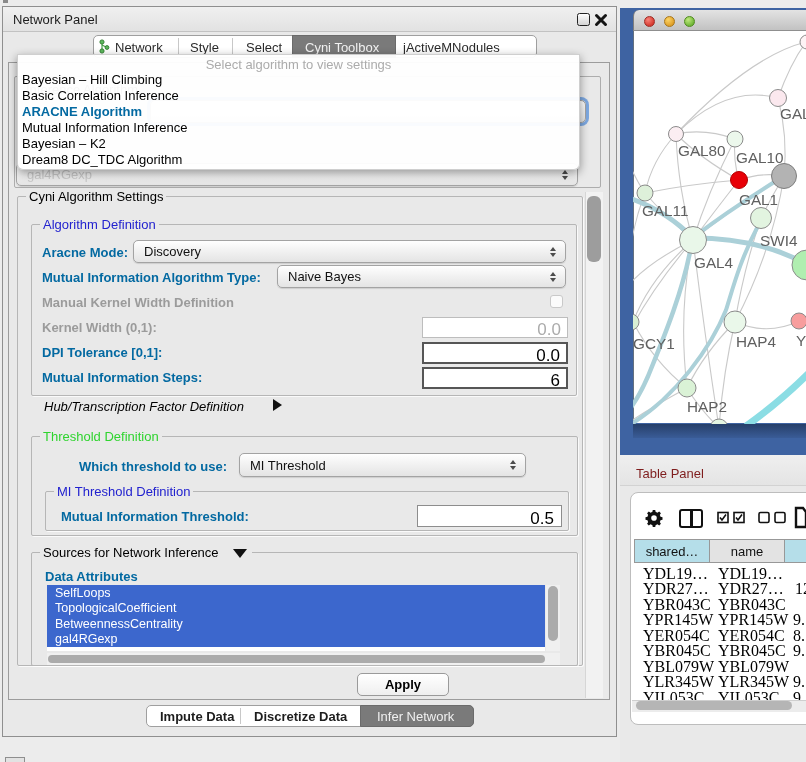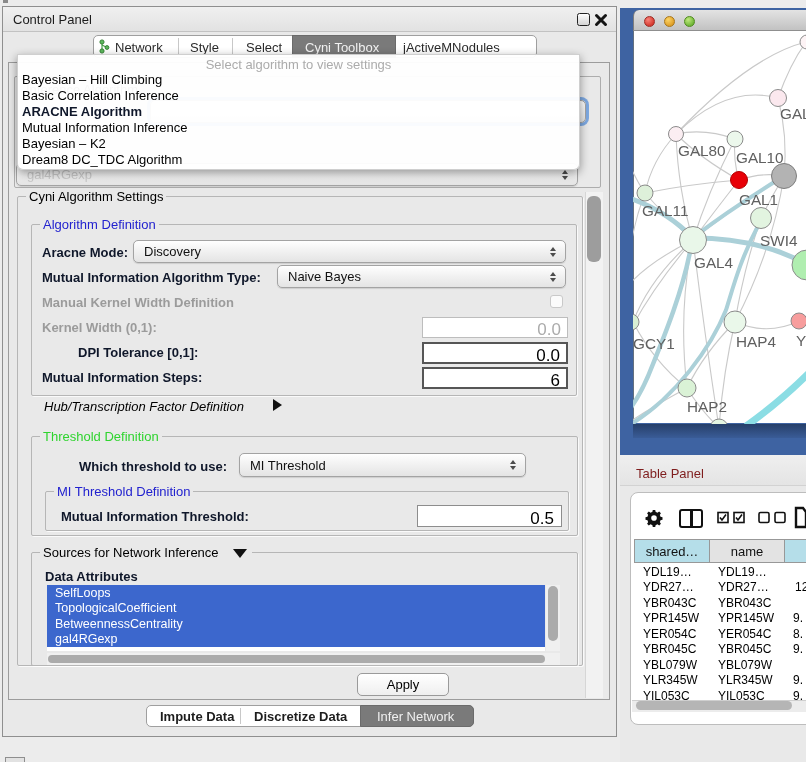--- a/index.html
+++ b/index.html
@@ -1,21 +1,21 @@
 <!DOCTYPE html>
 <html><head>
 <meta charset="utf-8">
 <style>
   * { margin:0; padding:0; box-sizing:border-box; }
   html,body { width:806px; height:762px; overflow:hidden; background:#ececec;
     font-family:"Liberation Sans", sans-serif; }
   #stage { position:relative; width:806px; height:762px; }
   .abs { position:absolute; }
   .lbl { position:absolute; font-size:13px; color:#000; white-space:nowrap; }
-  .lblb { position:absolute; font-size:13px; font-weight:bold; color:#0f172a; white-space:nowrap; }
+  .lblb { position:absolute; font-size:13px; font-weight:bold; color:#0369a1; white-space:nowrap; }
   .dis { color:#9b9b9b !important; }
   .group { position:absolute; border:1px solid #b6b6b6; border-radius:2px;
     box-shadow: inset 0 0 0 0 #fff, 1px 1px 0 rgba(255,255,255,.75); }
   .gtitle { position:absolute; font-size:13px; background:#e9e9e9; padding:0 3px; white-space:nowrap; }
   .combo { position:absolute; border:1px solid #a3a3a3; border-radius:5px;
     background:linear-gradient(#ffffff,#f2f2f2 45%,#e4e4e4); box-shadow:0 1px 1px rgba(0,0,0,.12); }
   .combo .ctext { position:absolute; left:10px; top:3px; font-size:13px; color:#111; }
   .spin { position:absolute; right:8px; top:50%; margin-top:-6px; width:8px; height:12px; }
   .spin:before { content:""; position:absolute; left:1px; top:1px; border-left:3.2px solid transparent;
     border-right:3.2px solid transparent; border-bottom:4.2px solid #4c4c4c; }
@@ -24,21 +24,21 @@
   .field { position:absolute; background:#fff; font-size:17px; text-align:right; }
   .vline { width:1px; background:#c8c8c8; }
 </style>
 </head>
 <body>
 <div id="stage">
 
 <div class="abs" style="left:2px; top:6px; width:615px; height:731px; background:#e9e9e9; border:1px solid #8f8f8f;"></div>
 
 <div class="abs" style="left:3px; top:7px; width:613px; height:25px; background:linear-gradient(#f0f0f0,#e2e2e2); border-bottom:1px solid #c2c2c2;"></div>
-<div class="lbl" style="left:13px; top:12px; color:#1c1c1c;">Control Panel</div>
+<div class="lbl" style="left:13px; top:12px; color:#1c1c1c;">Network Panel</div>
 
 <div class="abs" style="left:577px; top:13px; width:13px; height:13px; border:1.8px solid #222; border-radius:2.5px; background:linear-gradient(#fdfdfd,#d4d4d4);"></div>
 <svg class="abs" style="left:594px; top:13px;" width="14" height="14" viewBox="0 0 14 14">
   <path d="M2.5 2.5 L11.5 11.5 M11.5 2.5 L2.5 11.5" stroke="#141414" stroke-width="3" stroke-linecap="round"></path>
 </svg>
 
 <div class="abs" style="left:93px; top:35px; width:444px; height:23px; background:#fff; border:1px solid #9f9f9f; border-radius:5px;"></div>
 <div class="abs vline" style="left:178px; top:38px; height:17px;"></div>
 <div class="abs vline" style="left:232px; top:38px; height:17px;"></div>
 <svg class="abs" style="left:98px; top:39px;" width="13" height="15" viewBox="0 0 13 15">
@@ -80,21 +80,21 @@
 </div>
 <div class="lblb" style="left:42px; top:270px;">Mutual Information Algorithm Type:</div>
 <div class="combo" style="left:277px; top:265px; width:289px; height:23px;">
   <div class="ctext">Naive Bayes</div>
       <div class="spin"></div>
 </div>
 <div class="lblb dis" style="left:42px; top:295px;">Manual Kernel Width Definition</div>
 <div class="abs" style="left:550px; top:295px; width:13px; height:13px; border:1px solid #c9c9c9; border-radius:3px; background:#fbfbfb;"></div>
 <div class="lblb dis" style="left:42px; top:320px;">Kernel Width (0,1):</div>
 <div class="field" style="left:422px; top:317px; width:146px; height:21px; border:1px solid #bdbdbd; color:#ababab; padding:2px 6px 0 0;">0.0</div>
-<div class="lblb" style="left:42px; top:345px;margin-left:36px;">DPI Tolerance [0,1]:</div>
+<div class="lblb" style="left:42px; top:345px;">DPI Tolerance [0,1]:</div>
 <div class="field" style="left:422px; top:342px; width:146px; height:22px; border:2px solid #565656; color:#000; padding:2px 6px 0 0;">0.0</div>
 <div class="lblb" style="left:42px; top:370px;">Mutual Information Steps:</div>
 <div class="field" style="left:422px; top:367px; width:146px; height:22px; border:2px solid #565656; color:#000; padding:2px 6px 0 0;">6</div>
 
 <div class="lbl" style="left:44px; top:399px;font-style:italic;">Hub/Transcription Factor Definition</div>
 <div class="abs" style="left:273px; top:399px; width:0; height:0; border-top:6px solid transparent; border-bottom:6px solid transparent; border-left:9px solid #111;"></div>
 
 <div class="group" style="left:31px; top:436px; width:547px; height:100px;"></div>
 <div class="gtitle" style="left:40px; top:429px; color:#2fd42f;">Threshold Definition</div>
 <div class="lblb" style="left:79px; top:459px;">Which threshold to use:</div>
@@ -119,21 +119,21 @@
   <div style="position:absolute; left:8px; top:1px; font-size:12.5px; color:#fff;">SelfLoops</div>
   <div style="position:absolute; left:8px; top:16px; font-size:12.5px; color:#fff;">TopologicalCoefficient</div>
   <div style="position:absolute; left:8px; top:32px; font-size:12.5px; color:#fff;">BetweennessCentrality</div>
   <div style="position:absolute; left:8px; top:47px; font-size:12.5px; color:#fff;">gal4RGexp</div>
 </div>
 <div class="abs" style="left:546px; top:585px; width:14px; height:66px; background:#f0f0f0;"></div>
 <div class="abs" style="left:548px; top:586px; width:10px; height:55px; background:#ababab; border-radius:5px;"></div>
 <div class="abs" style="left:47px; top:653px; width:513px; height:12px; background:#f0f0f0;"></div>
 <div class="abs" style="left:48px; top:655px; width:497px; height:8px; background:#ababab; border-radius:4px;"></div>
 
-<div class="abs" style="left:357px; top:673px; width:92px; height:23px; background:linear-gradient(#ffffff,#efefef); border:1px solid #9a9a9a; border-radius:5px; text-align:center; font-size:13px; padding-top:3px;">Apply</div>
+<div class="abs" style="left:357px; top:673px; width:92px; height:23px; background:linear-gradient(#ffffff,#efefef); border:1px solid #9a9a9a; border-radius:5px; text-align:center; font-size:13px; padding-top:3px;font-weight:bold;">Apply</div>
 
 <div class="abs" style="left:146px; top:705px; width:328px; height:22px; background:#fff; border:1px solid #9f9f9f; border-radius:5px;"></div>
 <div class="abs vline" style="left:240px; top:708px; height:16px;"></div>
 <div class="lblb" style="left:160px; top:709px; font-weight:bold; color:#1d1d1d;">Impute Data</div>
 <div class="lblb" style="left:254px; top:709px; font-weight:bold; color:#1d1d1d;">Discretize Data</div>
 <div class="abs" style="left:360px; top:705px; width:114px; height:22px; background:#7a7a7a; border:1px solid #6b6b6b; border-radius:0 5px 5px 0;"></div>
 <div class="lbl" style="left:377px; top:709px; color:#f0f0f0;">Infer Network</div>
 
 <div class="abs" style="left:17px; top:54px; width:563px; height:116px; background:rgba(255,255,255,0.955); border-radius:0 0 6px 6px; box-shadow:0 3px 10px rgba(0,0,0,0.4); border:1px solid rgba(160,160,160,0.5);"></div>
 <div class="abs" style="left:17px; top:57px; width:563px; text-align:center; font-size:13px; color:#ababab;">Select algorithm to view settings</div>
@@ -252,21 +252,21 @@
   <rect x="17" y="1.5" width="10" height="10" rx="1.5" fill="none" stroke="#111" stroke-width="1.6"></rect>
 </svg>
 <svg class="abs" style="left:794px; top:506px;" width="12" height="23" viewBox="0 0 12 23">
   <path d="M2 2 L9 2 L12 6 L12 21 L2 21 z" fill="none" stroke="#111" stroke-width="2.4"></path>
 </svg>
 
 <div class="abs" style="left:634px; top:539px; width:76px; height:24px; background:#b5dee9; border:1px solid #989898; font-size:13px; text-align:center; padding-top:4px; color:#111;">shared…</div>
 <div class="abs" style="left:710px; top:539px; width:75px; height:24px; background:#e3e3e3; border:1px solid #989898; border-left:none; font-size:13px; text-align:center; padding-top:4px; color:#111;">name</div>
 <div class="abs" style="left:785px; top:539px; width:27px; height:24px; background:#b5dee9; border:1px solid #989898; border-left:none;"></div>
 
-<div class="abs" style="left:634px; top:563px; width:172px; height:137px; overflow:hidden; font-size:12px; color:#000;">
+<div class="abs" style="left:634px; top:563px; width:172px; height:137px; overflow:hidden; font-size:16px; color:#000;font-family:Liberation Serif, serif;">
   <div style="position:absolute; left:9px;  top:2px;">YDL19…</div>
       <div style="position:absolute; left:84px; top:2px;">YDL19…</div>
       <div style="position:absolute; left:159px; top:2px;margin-left:44px;">13</div>
   <div style="position:absolute; left:9px;  top:17px;">YDR27…</div>
       <div style="position:absolute; left:84px; top:17px;">YDR27…</div>
       <div style="position:absolute; left:161px; top:17px;">12</div>
   <div style="position:absolute; left:9px;  top:33px;">YBR043C</div>
       <div style="position:absolute; left:84px; top:33px;">YBR043C</div>
   <div style="position:absolute; left:9px;  top:48px;">YPR145W</div>
       <div style="position:absolute; left:84px; top:48px;">YPR145W</div>

